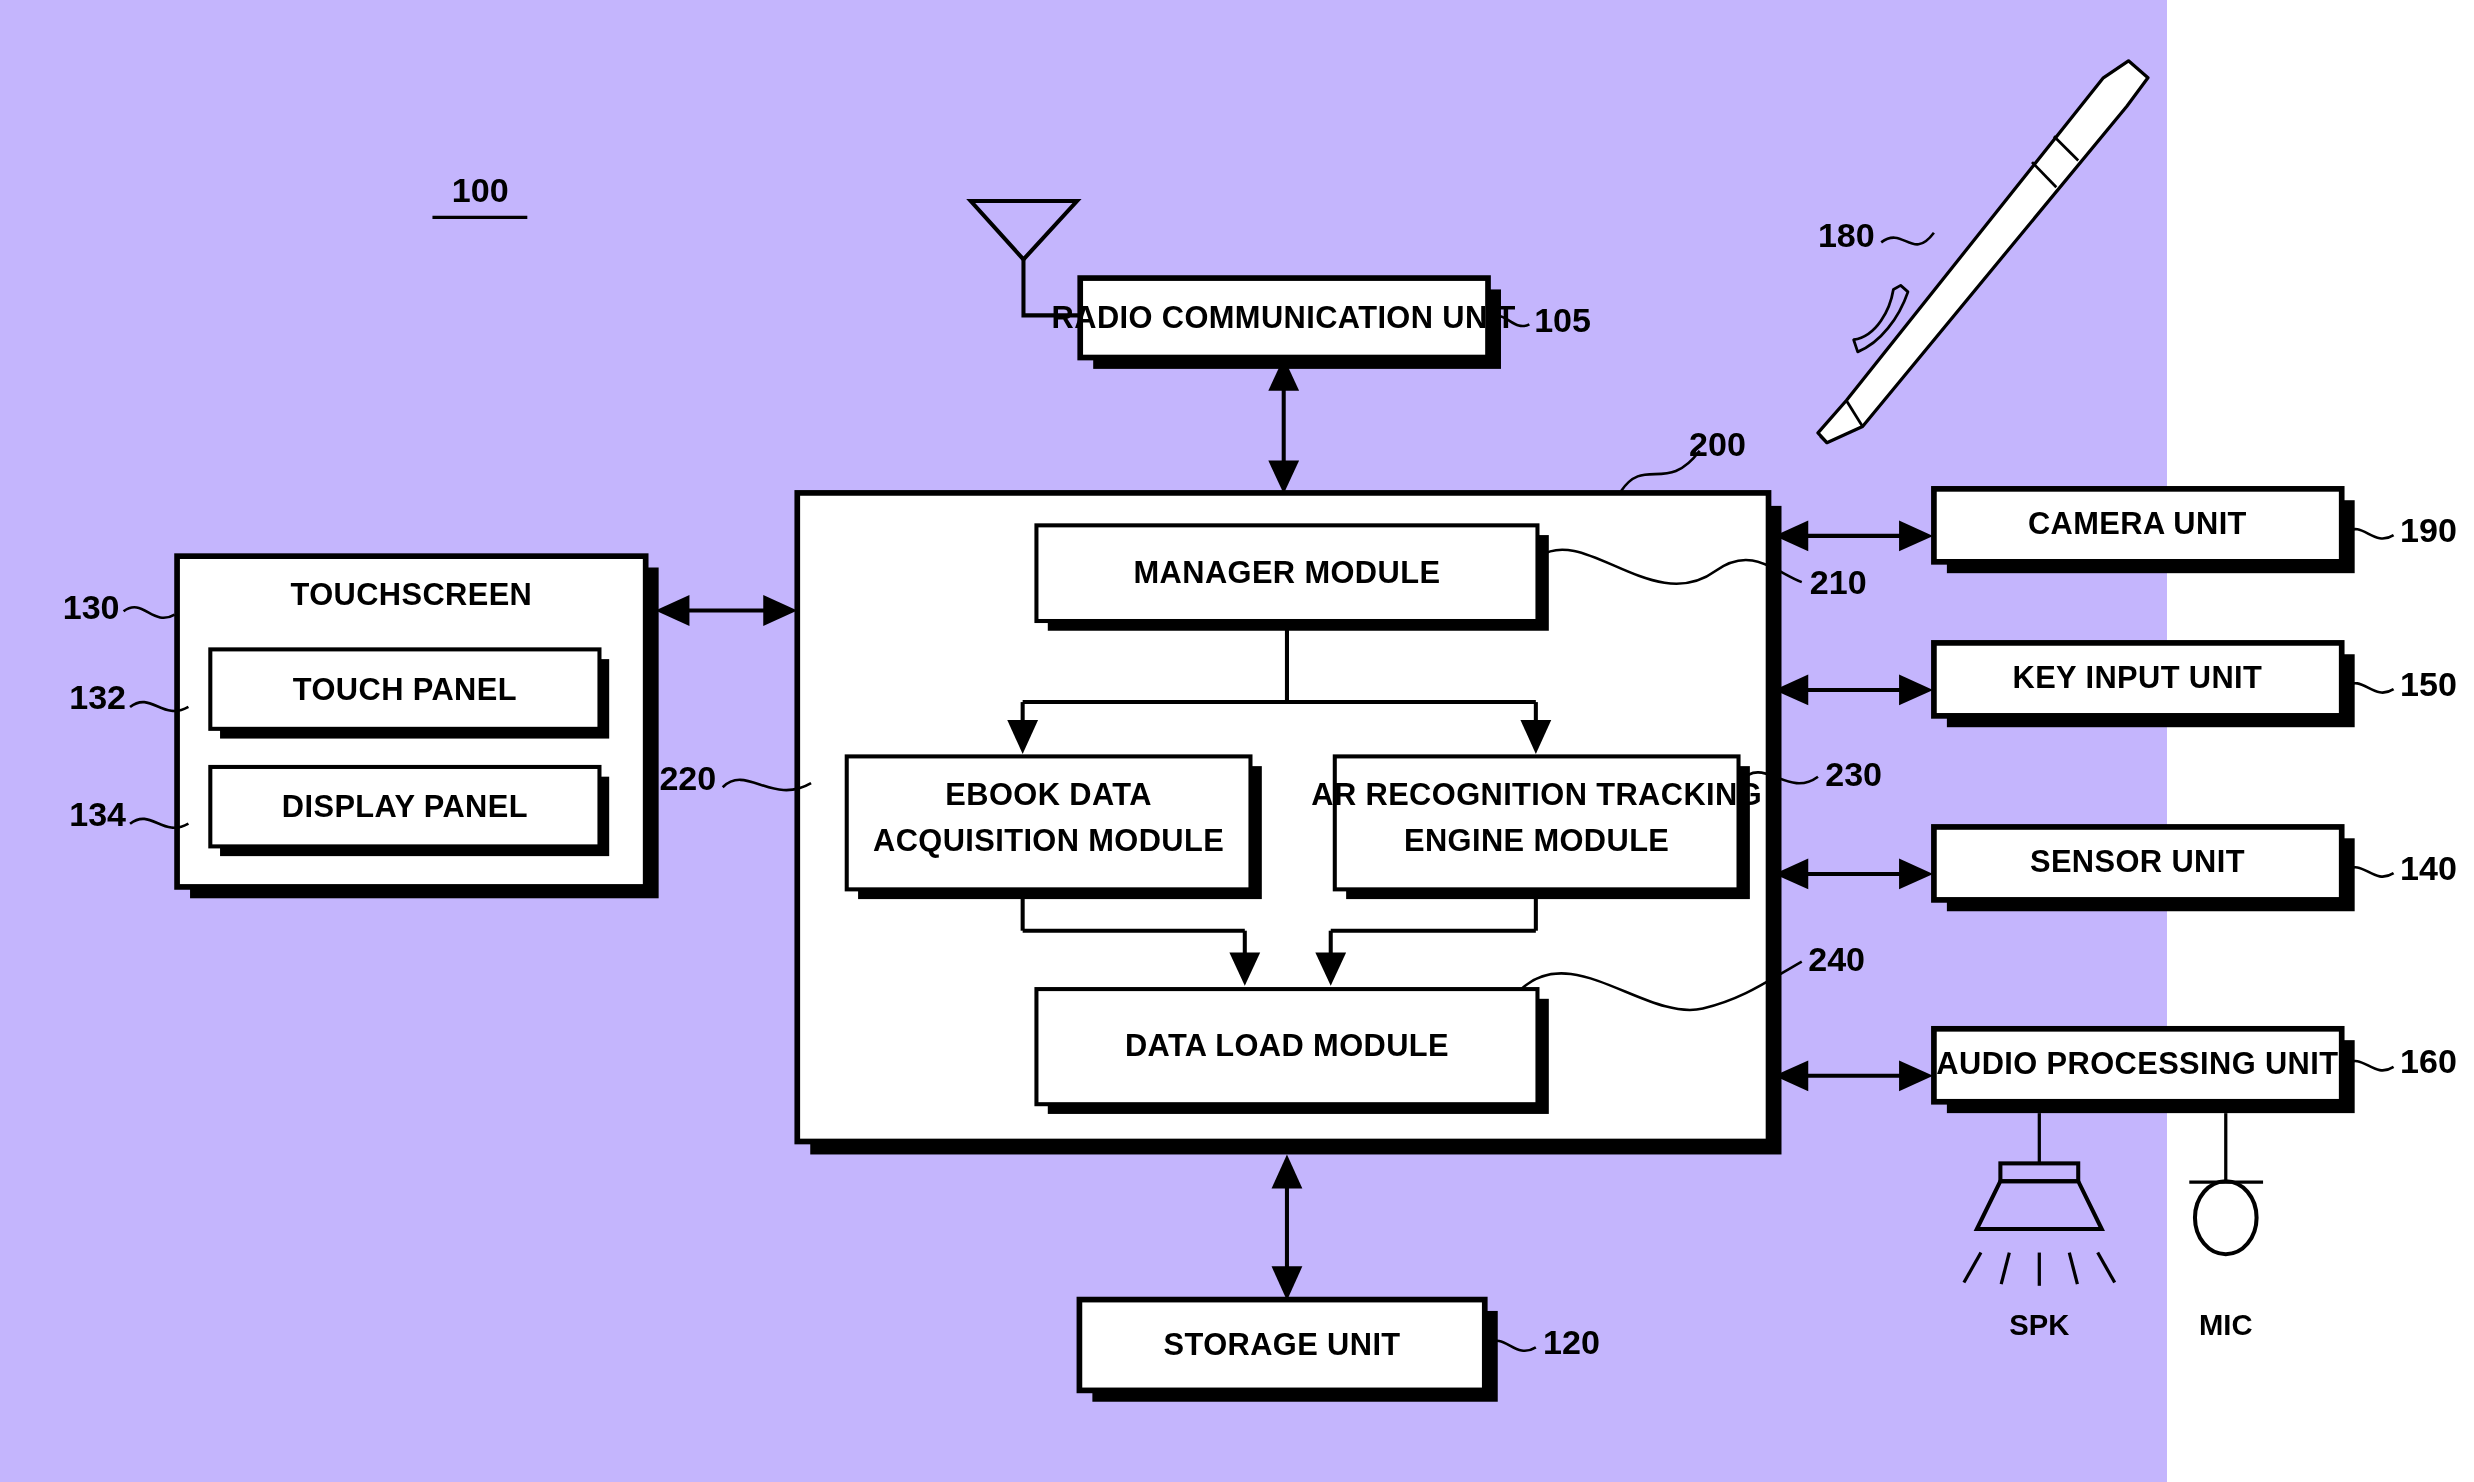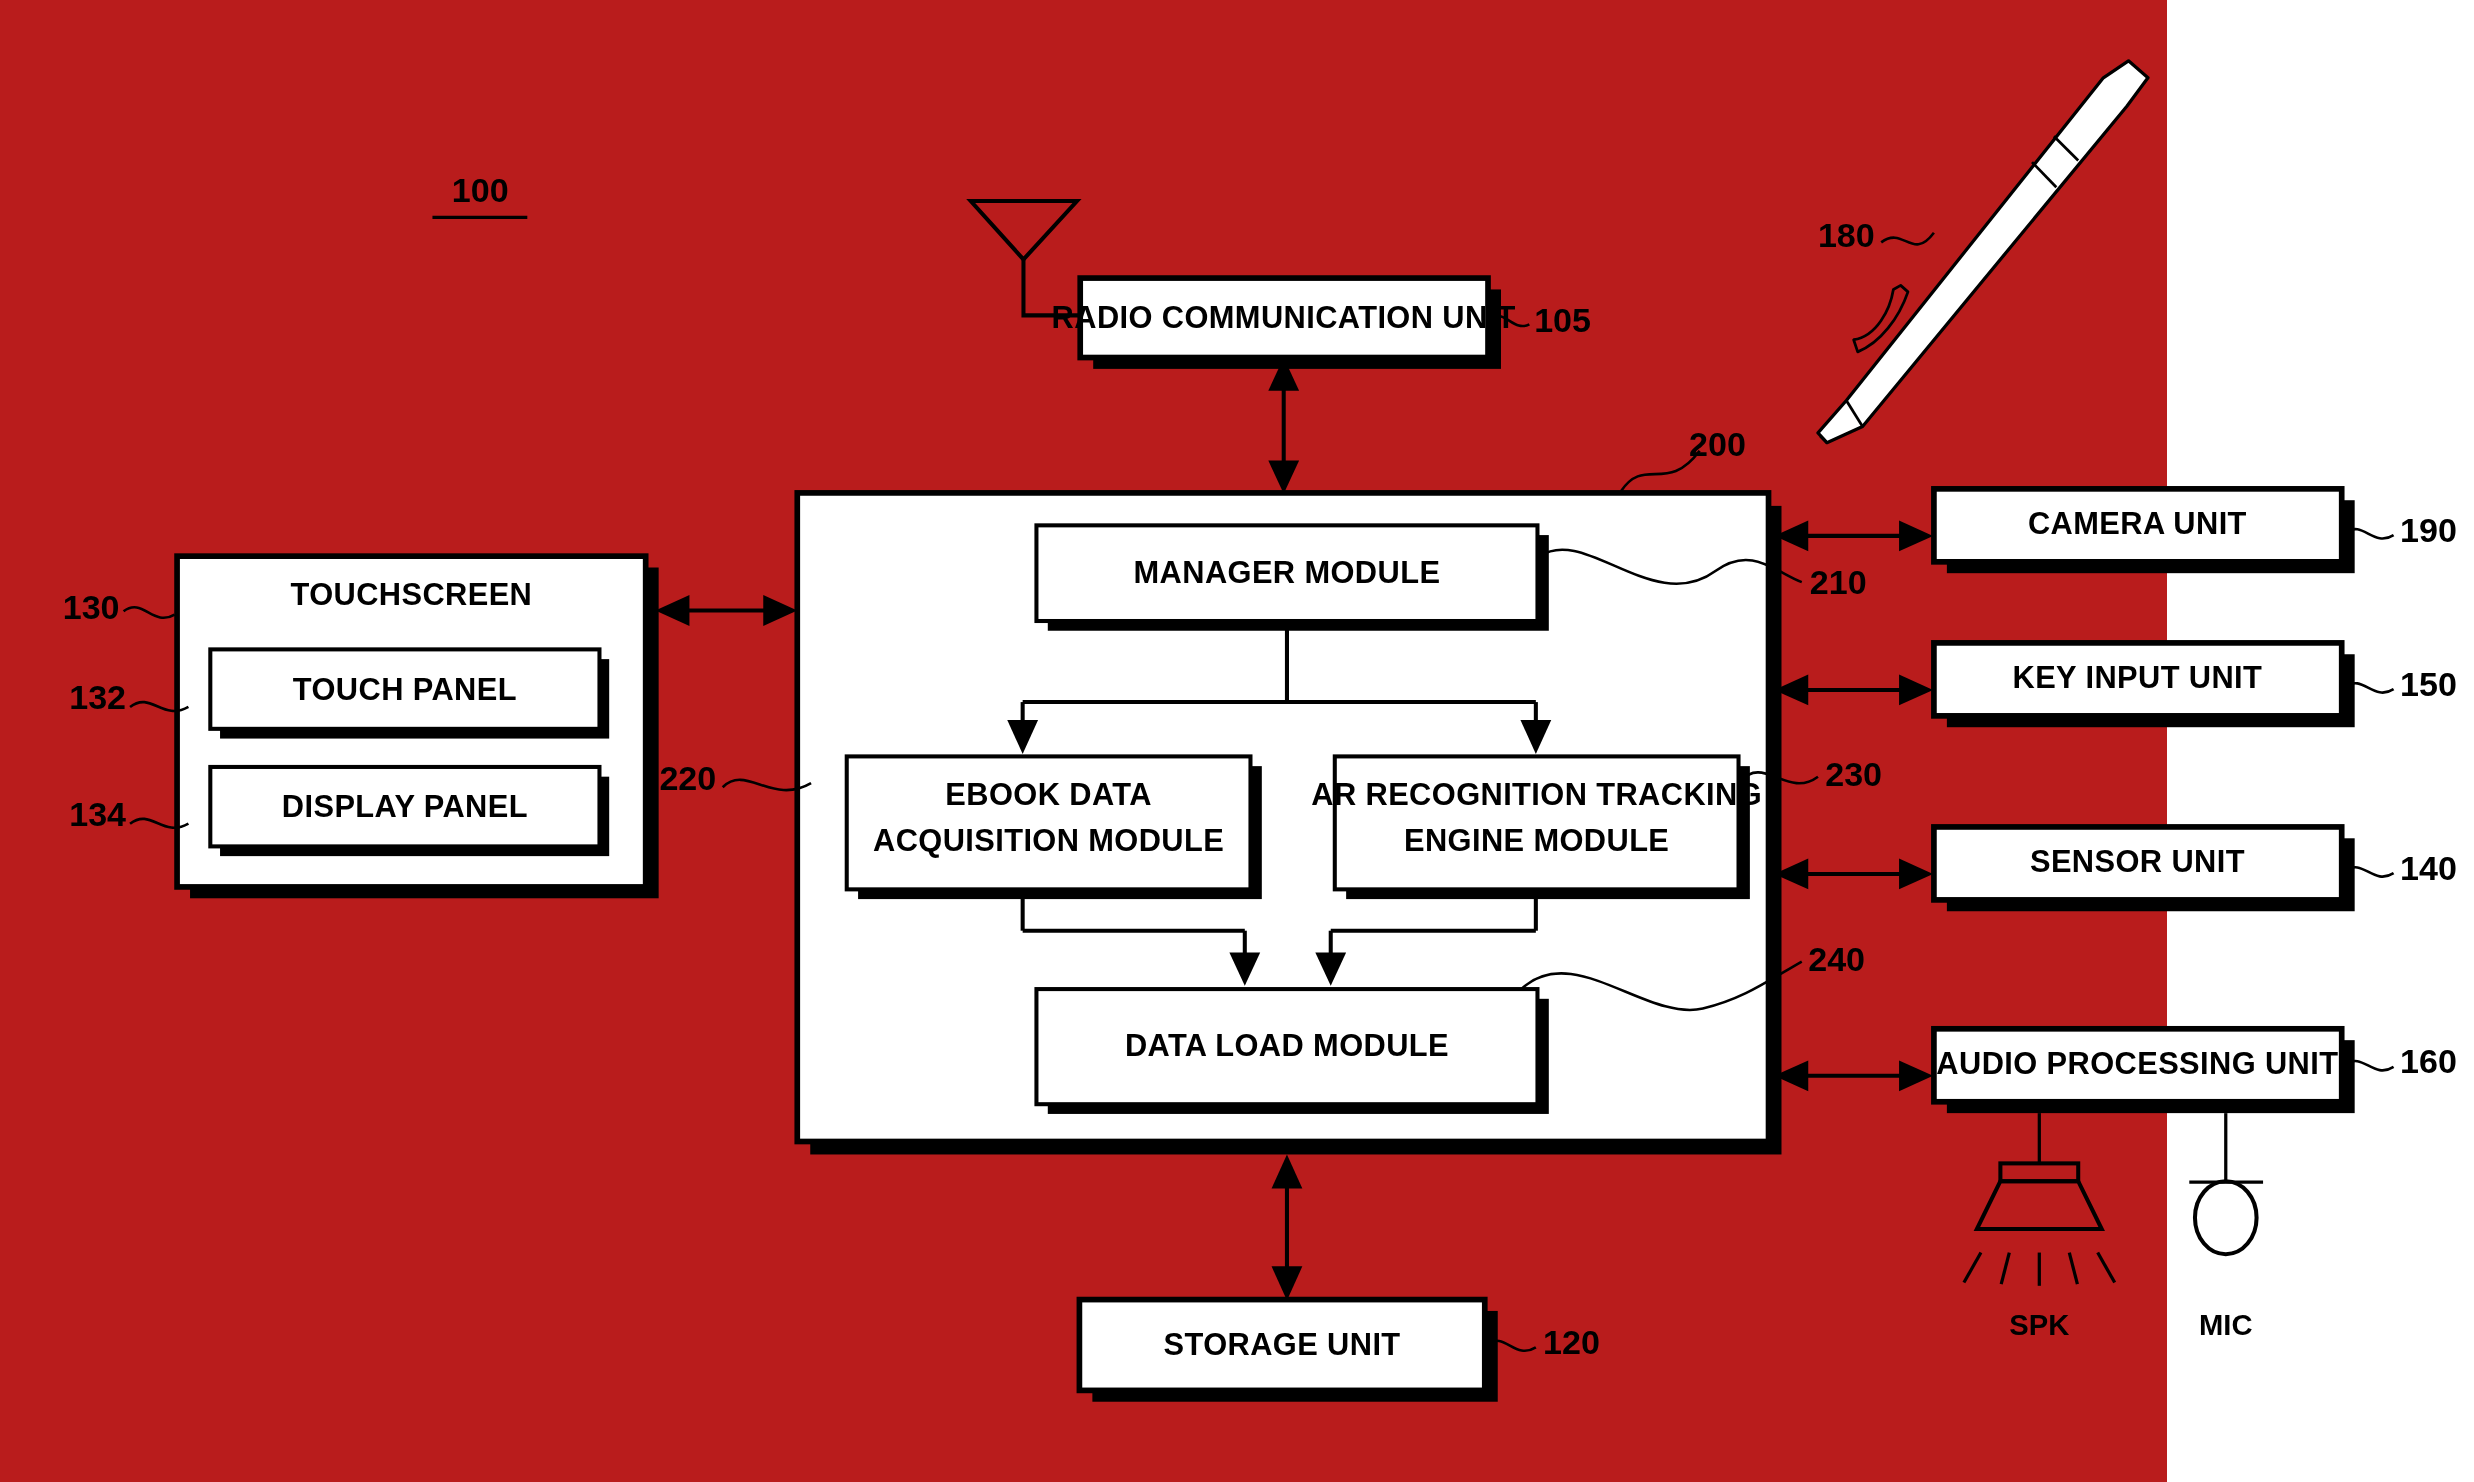--- a/index.html
+++ b/index.html
@@ -11,21 +11,21 @@
   body {
     width: 2475px;
     height: 1482px;
     overflow: hidden;
     font-family: "Liberation Sans", "DejaVu Sans", sans-serif;
   }
   #diagram-root {
     position: relative;
     width: 2167px;
     height: 1482px;
-    background: #b91c1c;
+    background: #c4b5fd;
   }
   svg#diagram-svg {
     position: absolute;
     top: 0;
     left: 0;
     width: 2475px;
     height: 1482px;
     display: block;
   }
   

